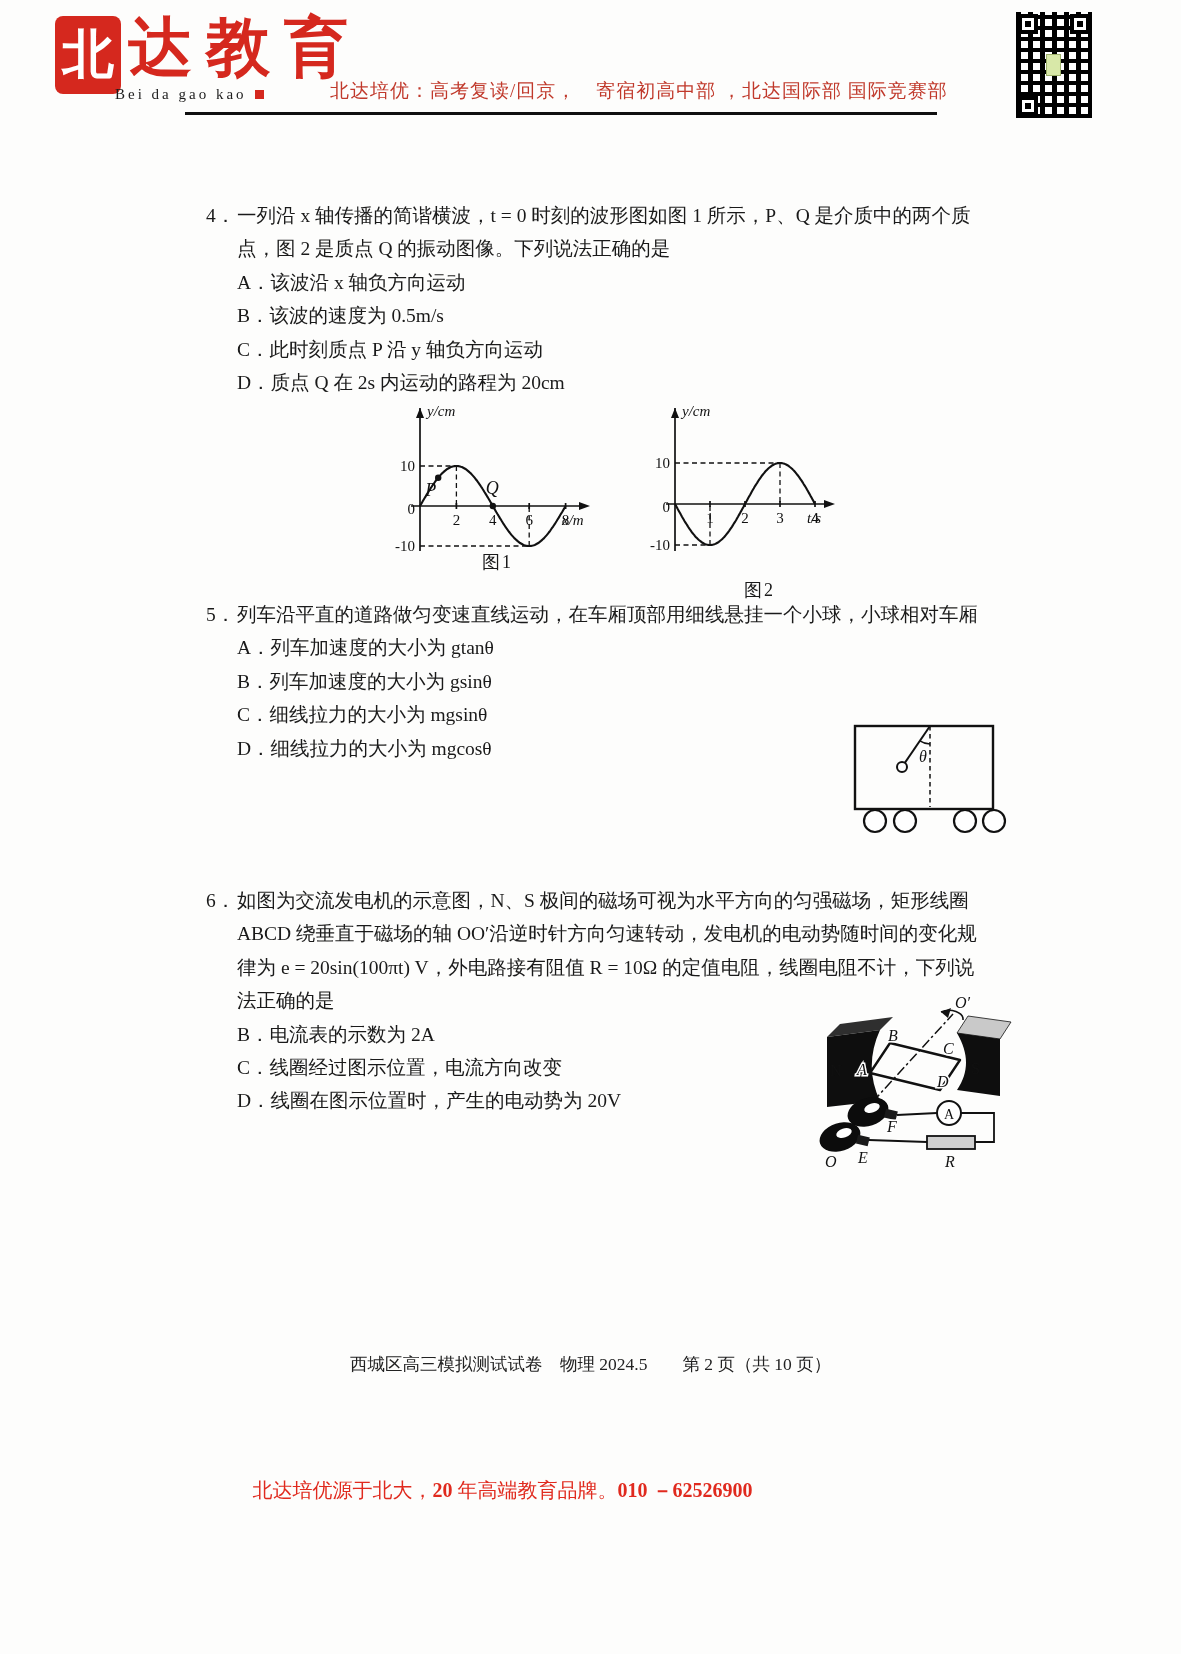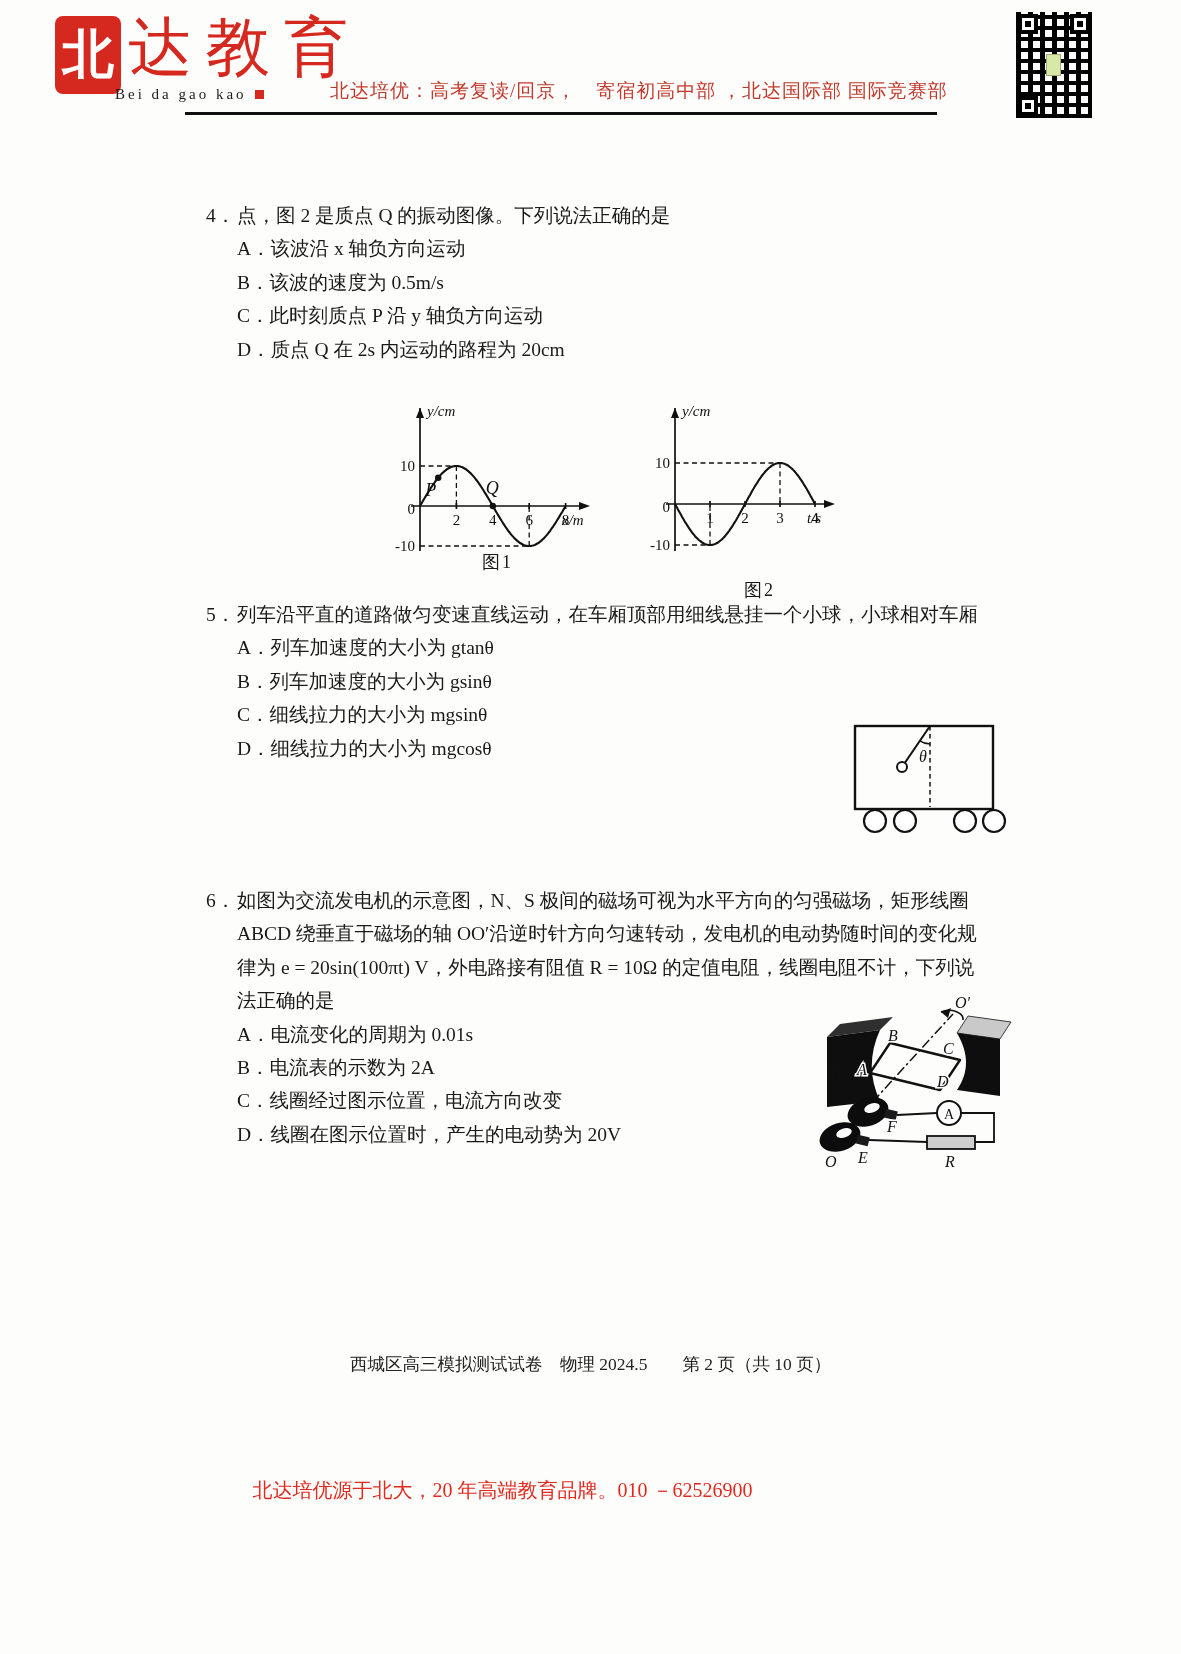--- a/index.html
+++ b/index.html
@@ -5,21 +5,21 @@
   *{margin:0;padding:0;box-sizing:border-box}
   html,body{background:#9a9a9a}
   .page{position:relative;width:1181px;height:1654px;margin:0 auto;background:#fdfdfc;
         font-family:"Liberation Serif","DejaVu Serif",serif;color:#1a1a1a;overflow:hidden}
   .abs{position:absolute}
 
   
   .seal{left:55px;top:16px;width:66px;height:78px;background:#d5281e;border-radius:8px;
         display:flex;align-items:center;justify-content:center}
   .seal span{color:#fff;font-size:52px;font-weight:900;line-height:1}
-  .brand{left:128px;top:10px;font-size:64px;font-weight:400;color:#d5281e;letter-spacing:14px;line-height:1.2}
+  .brand{left:128px;top:10px;font-size:64px;font-weight:700;color:#d5281e;letter-spacing:14px;line-height:1.2}
   .brand-sub{left:115px;top:86px;font-size:15px;letter-spacing:3px;color:#1c1c1c}
   .red-sq{display:inline-block;width:9px;height:9px;background:#d5281e;margin-left:8px}
   .tagline{left:330px;top:78px;font-size:19px;color:#c0392b;letter-spacing:1px;white-space:nowrap}
   .hrule{left:185px;top:112px;width:752px;height:3px;background:#101010}
 
   
   .qr{left:1016px;top:12px;width:76px;height:106px;background:#fff}
   .qr-noise{position:absolute;inset:0;
     background:
       repeating-linear-gradient(90deg,#000 0 5px,transparent 5px 12px),
@@ -44,21 +44,21 @@
   .halo{paint-order:stroke;stroke:#fff;stroke-width:3px}
   .ax{stroke:#111;stroke-width:1.7}
   .dsh{stroke:#111;stroke-width:1.3;stroke-dasharray:5 3.5;fill:none}
   .crv{stroke:#111;stroke-width:2.1;fill:none}
   .dashdot{stroke:#111;stroke-width:1.5;stroke-dasharray:10 3 2.5 3;fill:none}
   .wire{stroke:#111;stroke-width:1.8;fill:none}
 
   
   .footer-center{left:0;top:1352px;width:1181px;text-align:center;font-size:17.5px;color:#222}
   .footer-red{left:0;top:1477px;width:1005px;text-align:center;font-size:20px;color:#e02a1e}
-  .footer-red b{font-weight:normal}
+  .footer-red b{font-weight:bold}
 </style>
 </head>
 <body>
 
 <div class="page">
 
   <div class="abs seal">
     <span>北</span>
   </div>
   <div class="abs brand">达教育</div>
@@ -71,20 +71,21 @@
   <div class="abs qr">
     <div class="qr-noise"></div>
     <div class="qr-f" style="left:2px;top:2px"></div>
     <div class="qr-f" style="right:2px;top:2px"></div>
     <div class="qr-f" style="left:2px;bottom:2px"></div>
     <div class="qr-badge"></div>
   </div>
 
   <div class="question" style="left:206px;top:199px">
     <span class="qnum">4．</span>
+    <div>一列沿 x 轴传播的简谐横波，t = 0 时刻的波形图如图 1 所示，P、Q 是介质中的两个质</div>
     <div>点，图 2 是质点 Q 的振动图像。下列说法正确的是</div>
     <div>A．该波沿 x 轴负方向运动</div>
     <div>B．该波的速度为 0.5m/s</div>
     <div>C．此时刻质点 P 沿 y 轴负方向运动</div>
     <div>D．质点 Q 在 2s 内运动的路程为 20cm</div>
   </div>
 
   <svg id="chart-1" class="abs" style="left:368px;top:396px" width="235" height="162" viewBox="0 0 235 162">
       <line x1="52" y1="155" x2="52" y2="12" class="ax"></line>
       <polygon points="48,22 56,22 52,12" fill="#111"></polygon>
@@ -161,21 +162,20 @@
     <path d="M85,34 A18,18 0 0 1 74.9,30.9" fill="none" stroke="#111" stroke-width="1.4"></path>
     <text x="78" y="52" class="fig-lbl ital mid">θ</text>
   </svg>
 
   <div class="question" style="left:206px;top:884px">
     <span class="qnum">6．</span>
     <div>如图为交流发电机的示意图，N、S 极间的磁场可视为水平方向的匀强磁场，矩形线圈</div>
     <div>ABCD 绕垂直于磁场的轴 OO′沿逆时针方向匀速转动，发电机的电动势随时间的变化规</div>
     <div>律为 e = 20sin(100πt) V，外电路接有阻值 R = 10Ω 的定值电阻，线圈电阻不计，下列说</div>
     <div>法正确的是</div>
-    <div>A．电流变化的周期为 0.01s</div>
     <div>B．电流表的示数为 2A</div>
     <div>C．线圈经过图示位置，电流方向改变</div>
     <div>D．线圈在图示位置时，产生的电动势为 20V</div>
   </div>
 
   <svg class="abs" style="left:815px;top:948px" width="200" height="225" viewBox="0 0 200 225">
 
     <line x1="20" y1="195" x2="138" y2="66" class="dashdot"></line>
     <path d="M148,72 A14,9 0 0 0 126,64" fill="none" stroke="#111" stroke-width="1.6"></path>
     <polygon points="126,64 136,60 133,70" fill="#111"></polygon>

